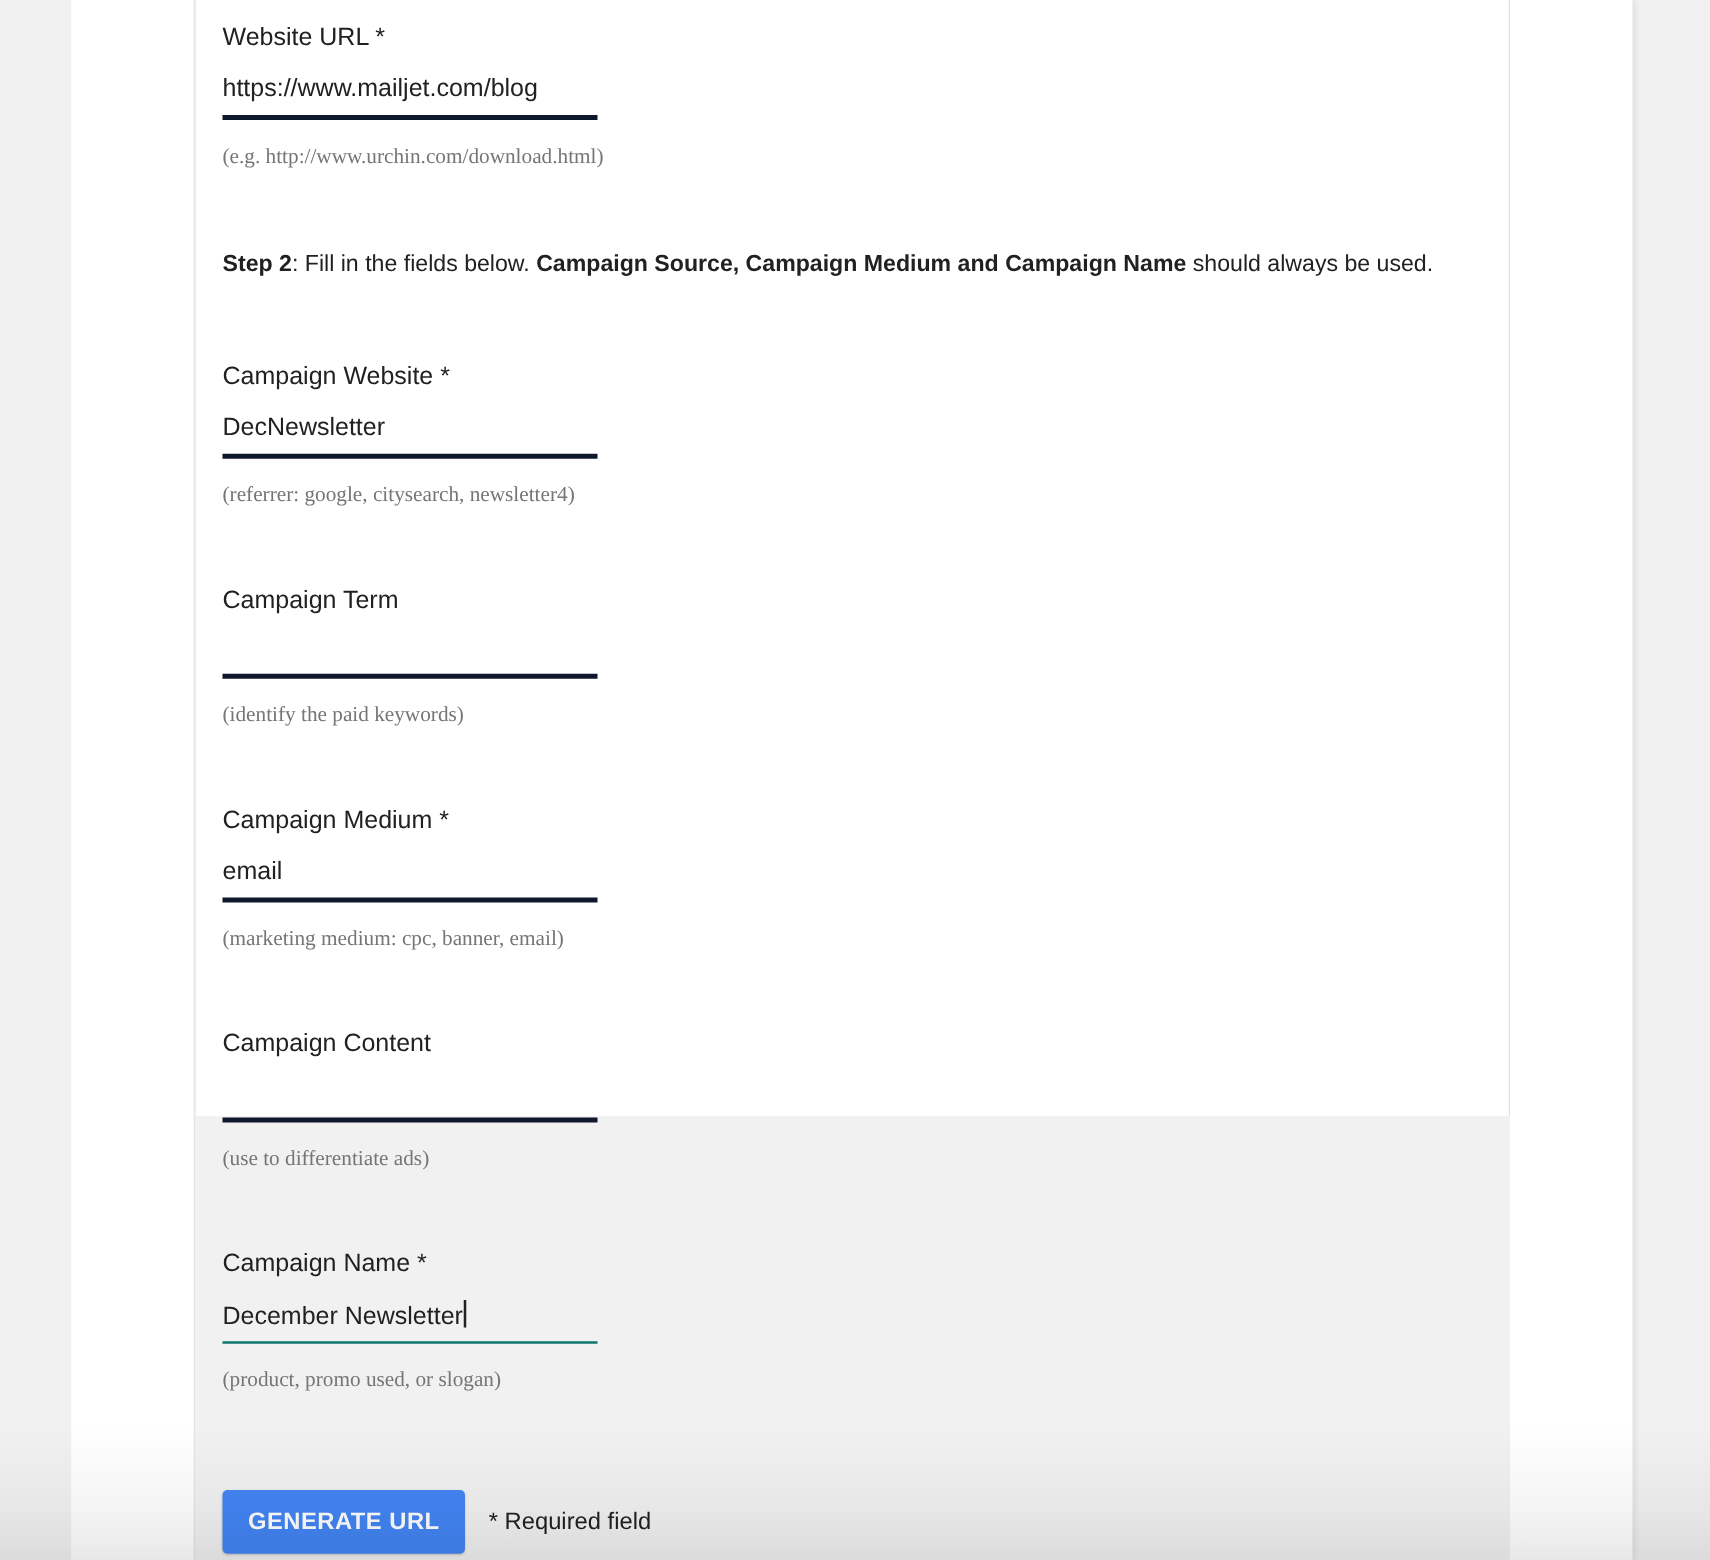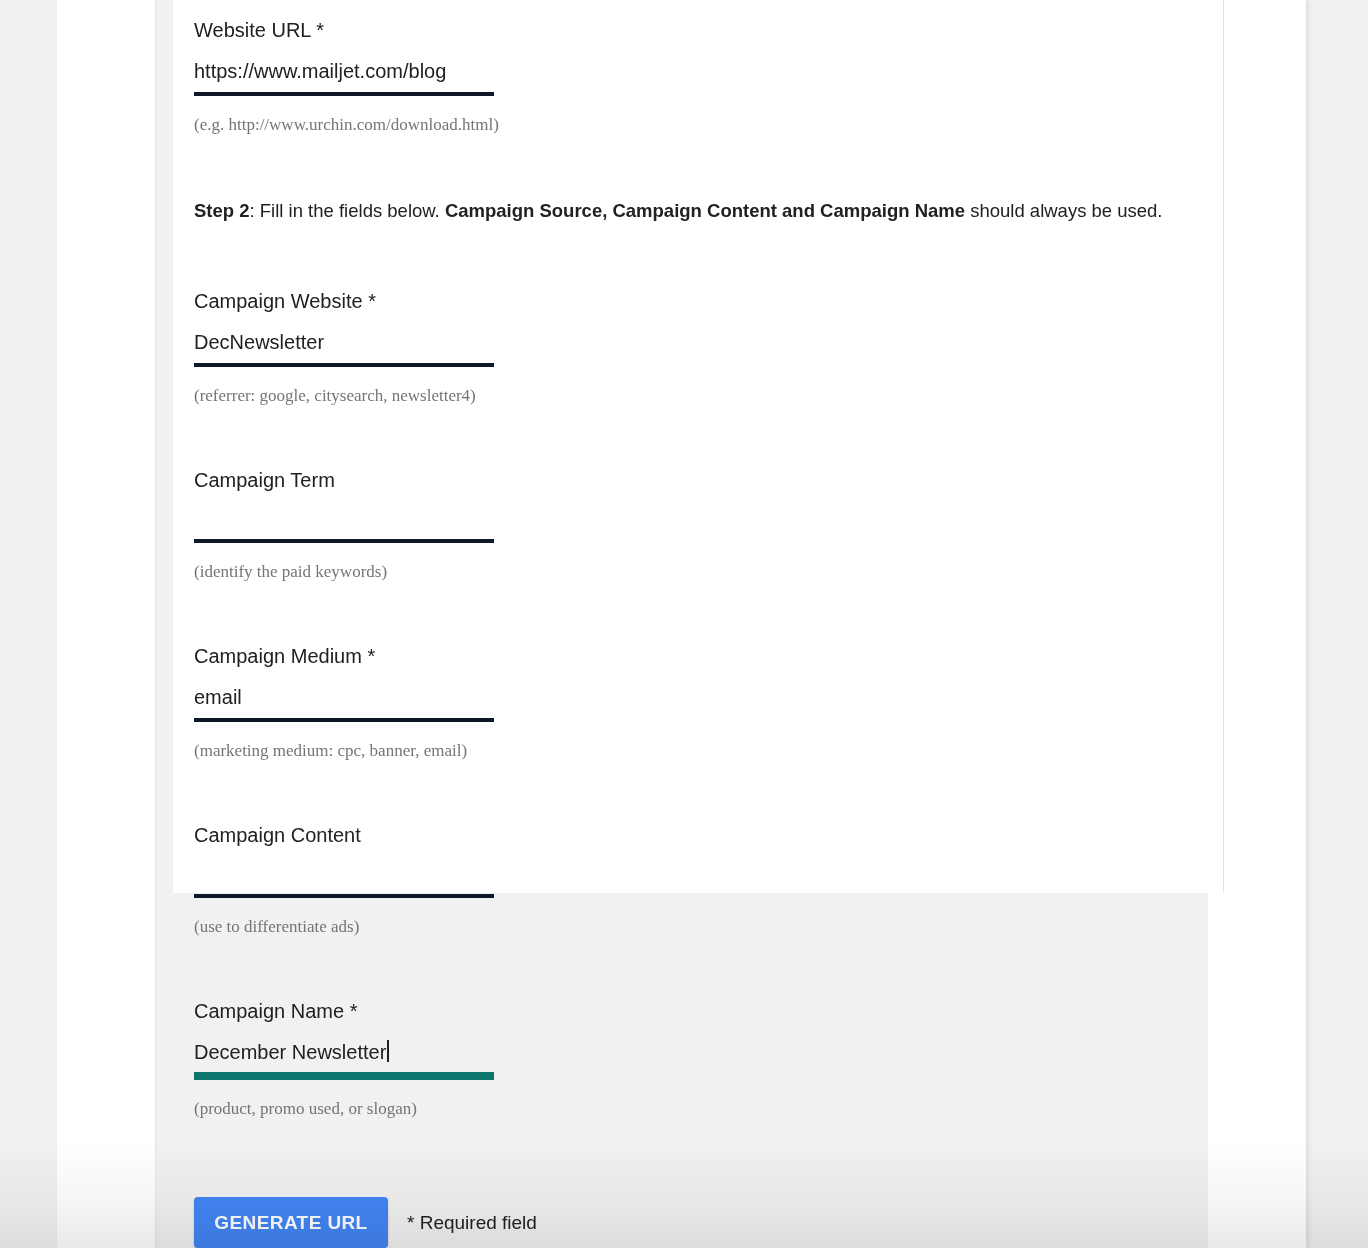--- a/index.html
+++ b/index.html
@@ -18,29 +18,28 @@
     left:57px; width:99px; border-right:1px solid #e4e4e4;
   }
   .side-col.right {
     left:1208px; width:98px;
     box-shadow:3px 0 4px rgba(0,0,0,0.07);
   }
   .content {
     position:absolute; top:0; left:157px; width:1051px; height:893px;
     background:#ffffff; border-right:1px solid #e2e2e2;
     padding:18px 0 0 21px;
-    margin-left:16px;
   }
   .f-label { font-size:20px; line-height:24px; color:#212121; }
   .f-value {
     font-size:20px; line-height:24px; color:#212121;
     margin-top:17px; padding-bottom:9px; min-height:34px;
     width:300px; border-bottom:4px solid #0f172a; white-space:nowrap;
   }
-  .field.focused .f-value { border-bottom:8px solid #0f766e; padding-bottom:8px; }
+  .field.focused .f-value { border-bottom:2px solid #0f766e; padding-bottom:8px; }
   .f-hint { font-size:17px; line-height:20px; color:#757575; margin-top:19px;font-family:Liberation Serif, serif; }
   .step2 { margin-top:65px; font-size:18.5px; line-height:22px; color:#212121; max-width:1000px; }
   .step2 b { font-weight:bold; }
   .field { margin-top:62px; }
   .field.first { margin-top:67px; }
   .caret {
     display:inline-block; width:2px; height:22px; background:#212121;
     vertical-align:-3px; margin-left:1px;
   }
   .actions { margin-top:78px; display:flex; align-items:center; }
@@ -64,21 +63,21 @@
 <div class="side-col right"></div>
 
 <div class="content">
 
   <div class="field first" style="margin-top:0;">
     <div class="f-label">Website URL *</div>
     <div class="f-value">https://www.mailjet.com/blog</div>
     <div class="f-hint">(e.g. http://www.urchin.com/download.html)</div>
   </div>
 
-  <p class="step2"><b>Step 2</b><span>: Fill in the fields below. </span><b>Campaign Source, Campaign Content and Campaign Name</b><span> should always be used.</span></p>
+  <p class="step2"><b>Step 2</b><span>: Fill in the fields below. </span><b>Campaign Source, Campaign Medium and Campaign Name</b><span> should always be used.</span></p>
 
   <div class="field first">
     <div class="f-label">Campaign Website *</div>
     <div class="f-value">DecNewsletter</div>
     <div class="f-hint">(referrer: google, citysearch, newsletter4)</div>
   </div>
 
   <div class="field">
     <div class="f-label">Campaign Term</div>
     <div class="f-value"></div>

